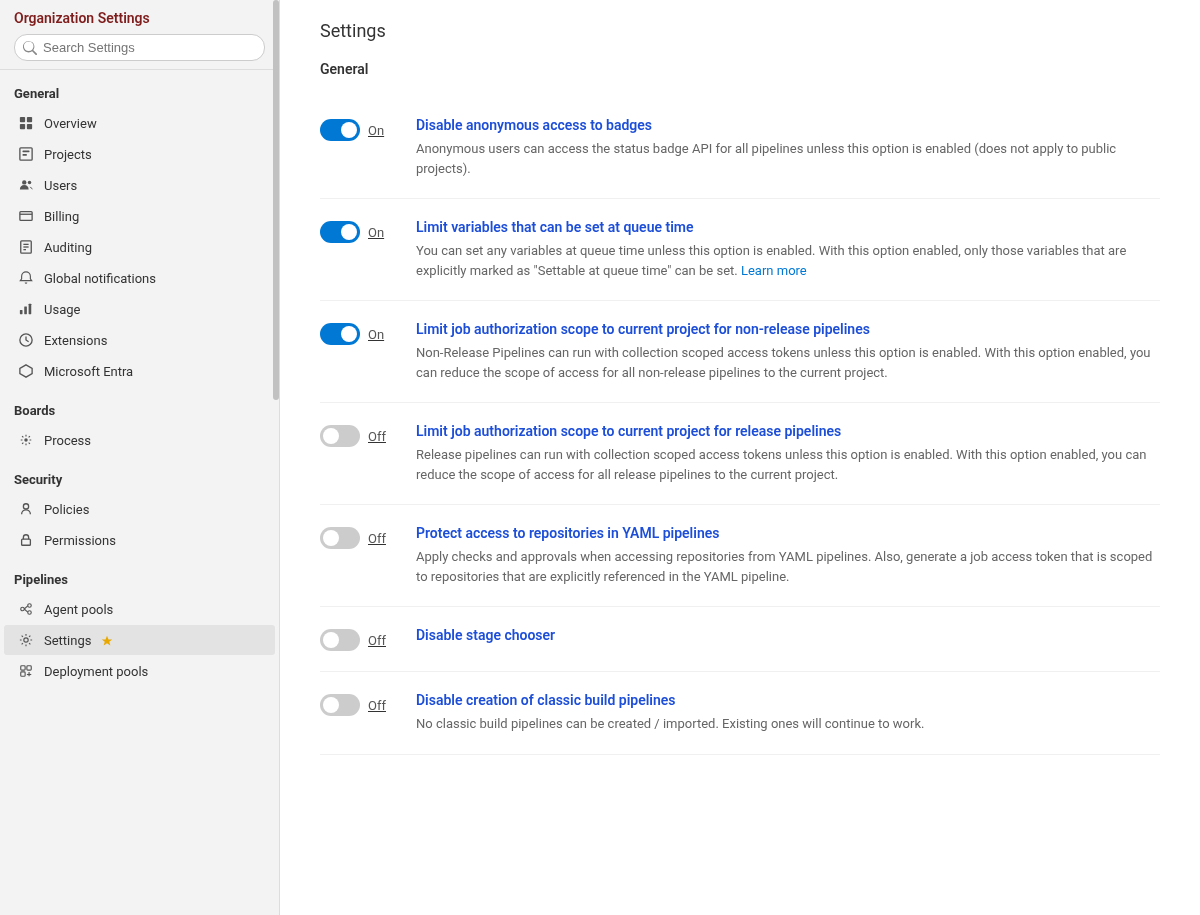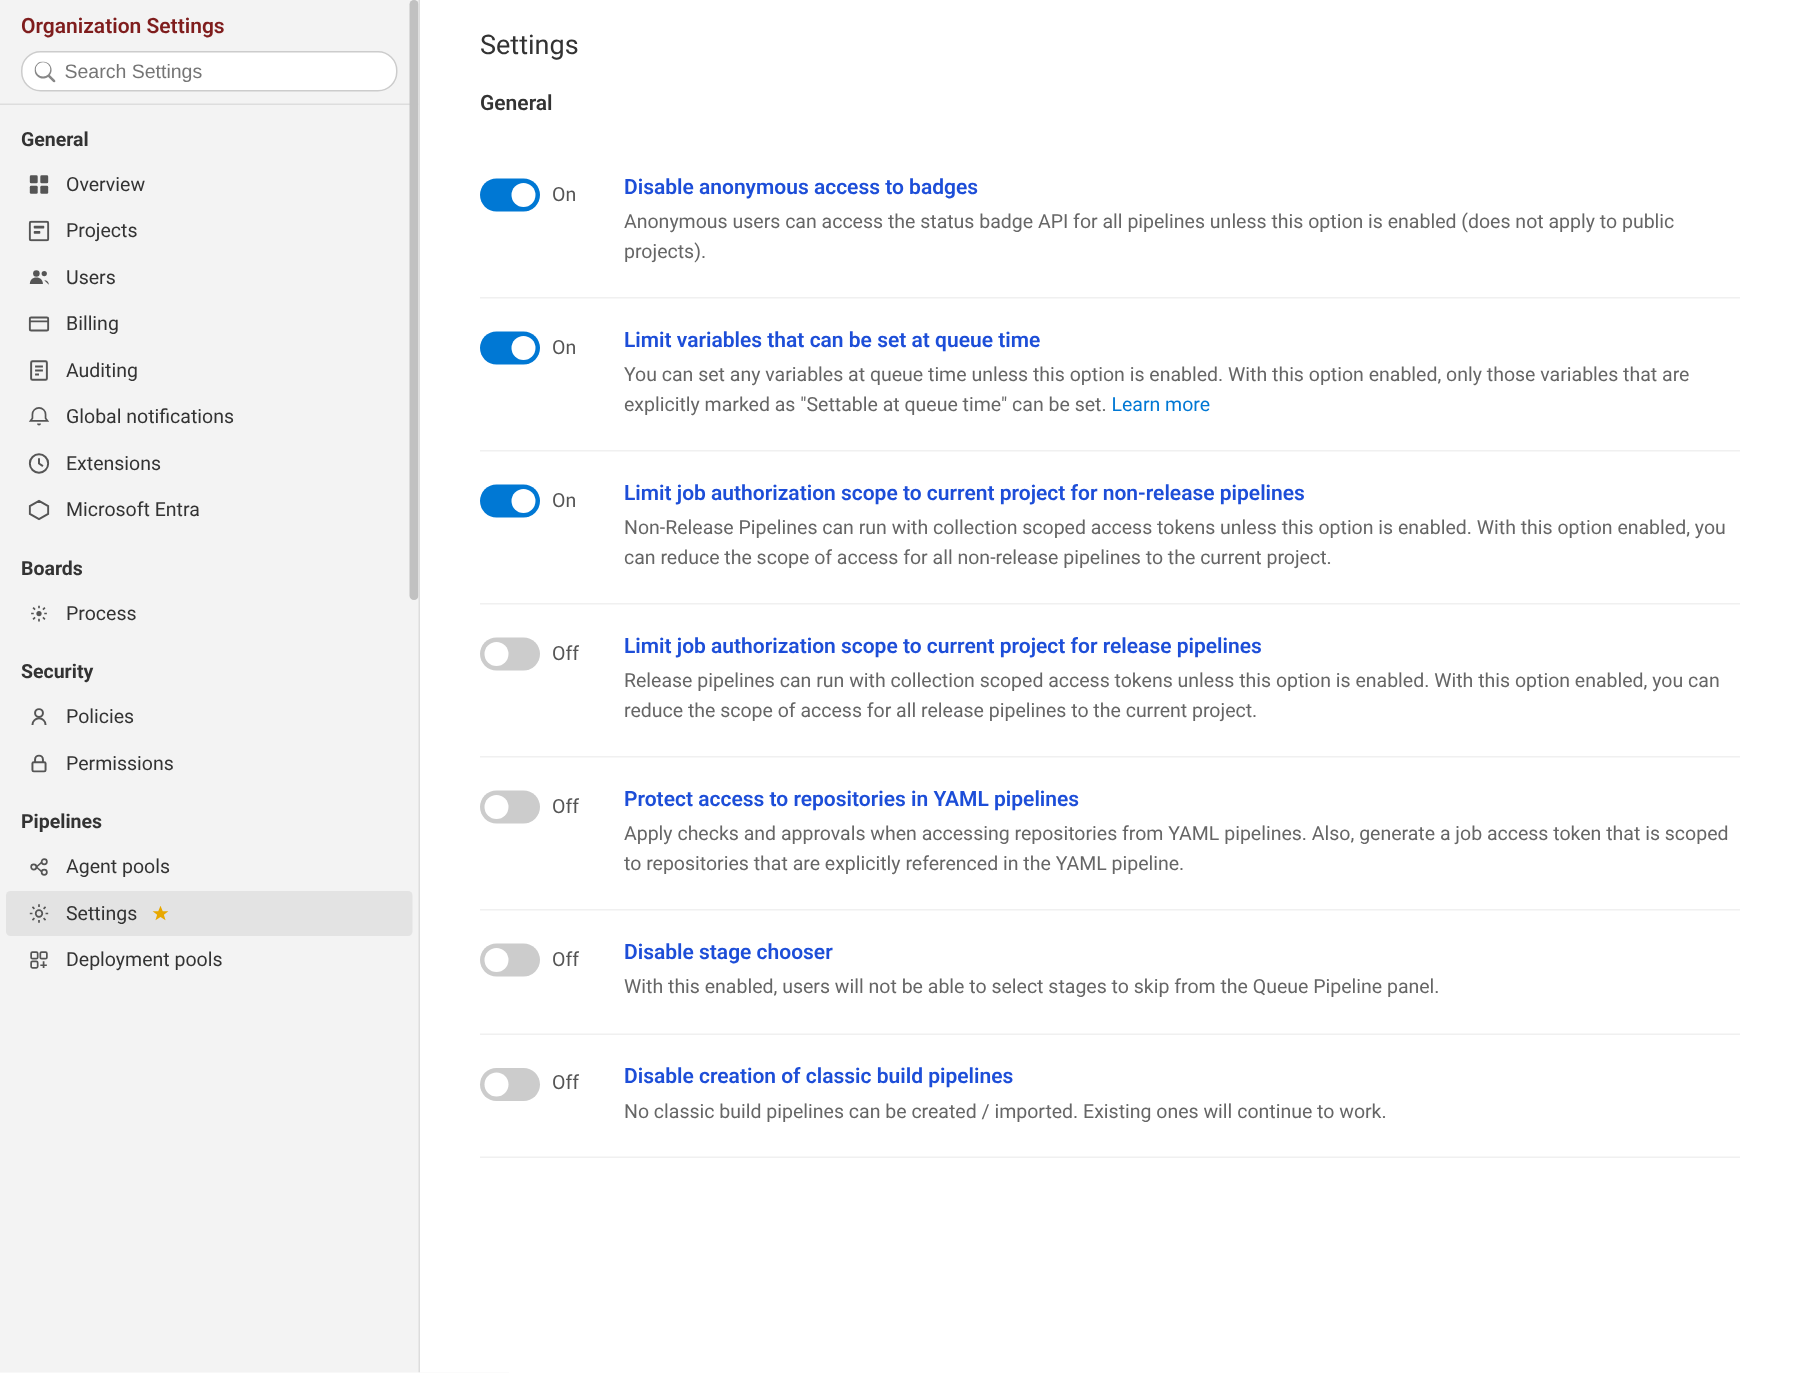--- a/index.html
+++ b/index.html
@@ -118,20 +118,21 @@
       gap: 24px;
       padding: 20px 0;
       border-bottom: 1px solid #f0f0f0;
     }
     .setting-toggle-area {
       display: flex;
       align-items: center;
       gap: 8px;
       min-width: 70px;
       padding-top: 2px;
+      text-decoration: underline;
     }
     .toggle-label {
       font-size: 13px;
       color: #555;
       min-width: 24px;
     }
     .toggle {
       position: relative;
       width: 40px;
       height: 22px;
@@ -248,20 +249,30 @@
             <svg width="14" height="14" viewBox="0 0 16 16" fill="currentColor">
               <path d="M8 1a5 5 0 0 0-5 5v3l-1.5 2h13L13 9V6a5 5 0 0 0-5-5z" fill="none" stroke="currentColor" stroke-width="1.3"></path>
               <path d="M6.5 13a1.5 1.5 0 0 0 3 0"></path>
             </svg>
           </span>
           <span>Global notifications</span>
         </div>
         <div class="sidebar-item">
           <span class="sidebar-item-icon">
             <svg width="14" height="14" viewBox="0 0 16 16" fill="currentColor">
+              <rect x="1" y="9" width="3" height="5" rx="0.5"></rect>
+              <rect x="6" y="5" width="3" height="9" rx="0.5"></rect>
+              <rect x="11" y="2" width="3" height="12" rx="0.5"></rect>
+            </svg>
+          </span>
+          <span>Usage</span>
+        </div>
+        <div class="sidebar-item">
+          <span class="sidebar-item-icon">
+            <svg width="14" height="14" viewBox="0 0 16 16" fill="currentColor">
               <circle cx="8" cy="8" r="7" fill="none" stroke="currentColor" stroke-width="1.5"></circle>
               <path d="M8 4v4l3 2" stroke="currentColor" stroke-width="1.5" fill="none"></path>
             </svg>
           </span>
           <span>Extensions</span>
         </div>
         <div class="sidebar-item">
           <span class="sidebar-item-icon">
             <svg width="14" height="14" viewBox="0 0 16 16" fill="currentColor">
               <path d="M8 1 L15 5 L15 11 L8 15 L1 11 L1 5 Z" fill="none" stroke="currentColor" stroke-width="1.5"></path>
@@ -426,21 +437,20 @@
         <div class="setting-toggle-area">
           <div class="toggle">
             <div class="toggle-track off">
               <div class="toggle-thumb"></div>
             </div>
           </div>
           <span class="toggle-label">Off</span>
         </div>
         <div class="setting-content">
           <div class="setting-title">Disable stage chooser</div>
-          <div class="setting-desc">With this enabled, users will not be able to select stages to skip from the Queue Pipeline panel.</div>
         </div>
       </div>
       <div class="setting-row">
         <div class="setting-toggle-area">
           <div class="toggle">
             <div class="toggle-track off">
               <div class="toggle-thumb"></div>
             </div>
           </div>
           <span class="toggle-label">Off</span>

